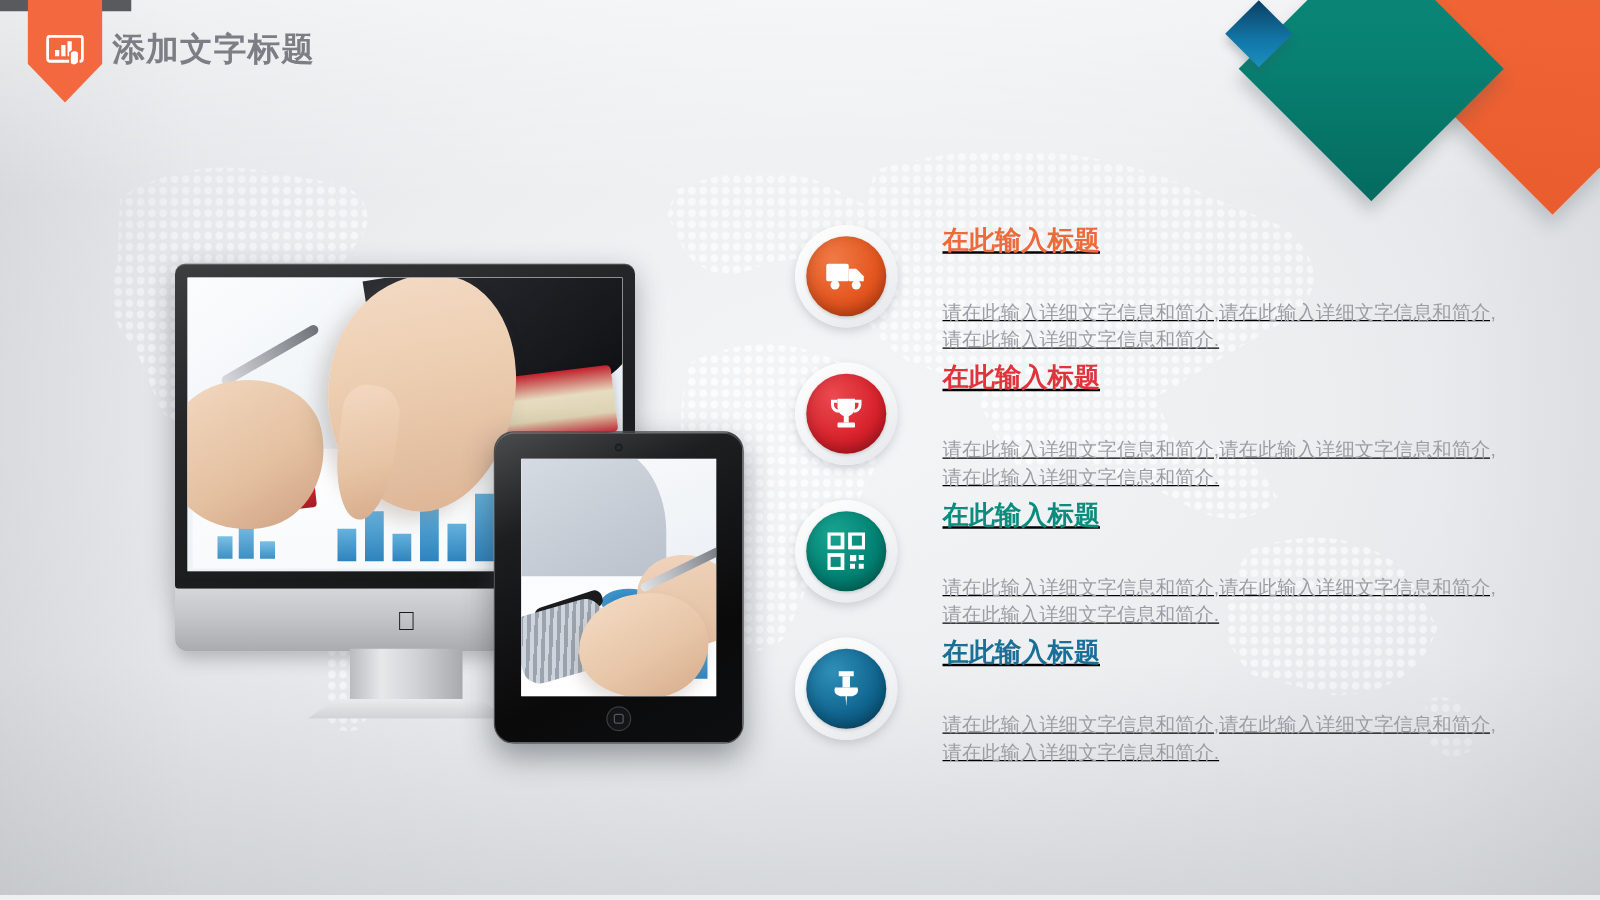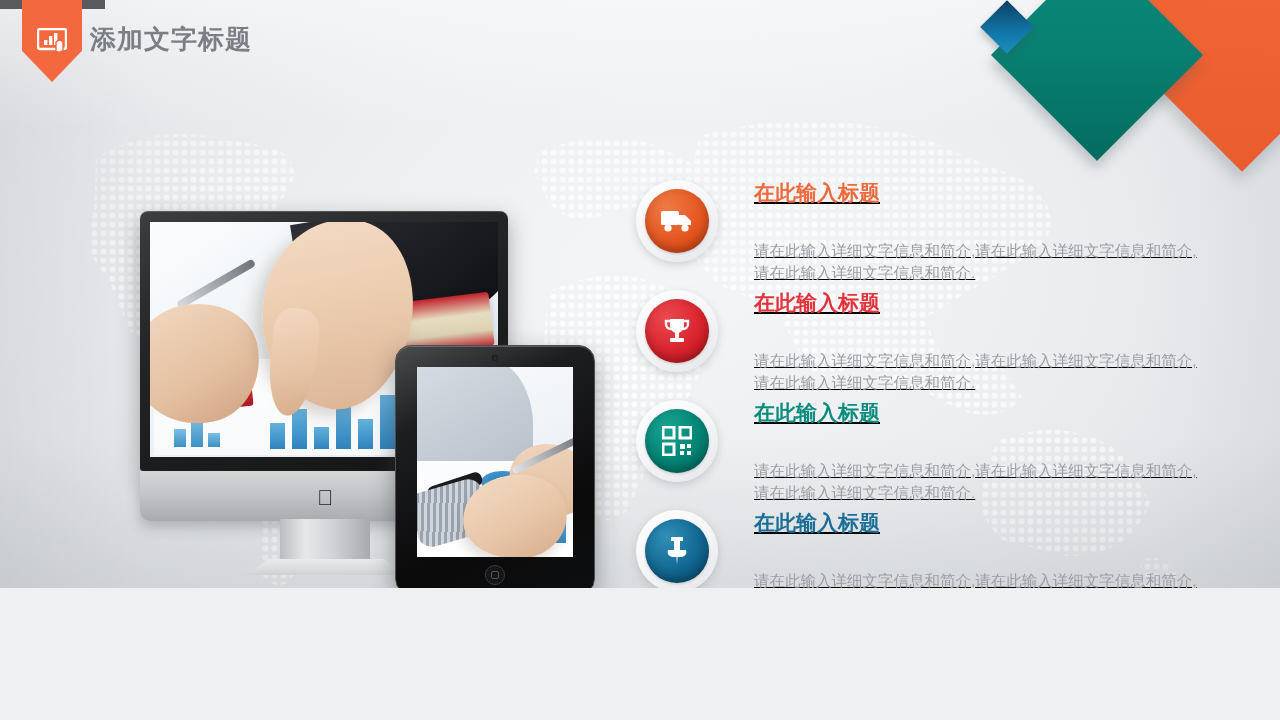--- a/index.html
+++ b/index.html
@@ -6,21 +6,21 @@
   html,body { width:1280px; height:720px; overflow:hidden; }
   body {
     font-family:"Liberation Sans","DejaVu Sans",sans-serif;
     background:#eef0f2;
     position:relative;
   }
 
   
   #slide {
     position:absolute; inset:0;
-    width:1280px; height:588px;
+    width:1280px; height:716px;
     overflow:hidden;
     background:
       radial-gradient(ellipse 900px 620px at 52% 46%, #f4f5f7 0%, #eceef0 42%, #e2e4e7 72%, #d8dadd 100%);
   }
 
   
   .vignette {
     position:absolute; inset:0;
     background:
       linear-gradient(to bottom, rgba(255,255,255,.55) 0%, rgba(255,255,255,0) 22%),

